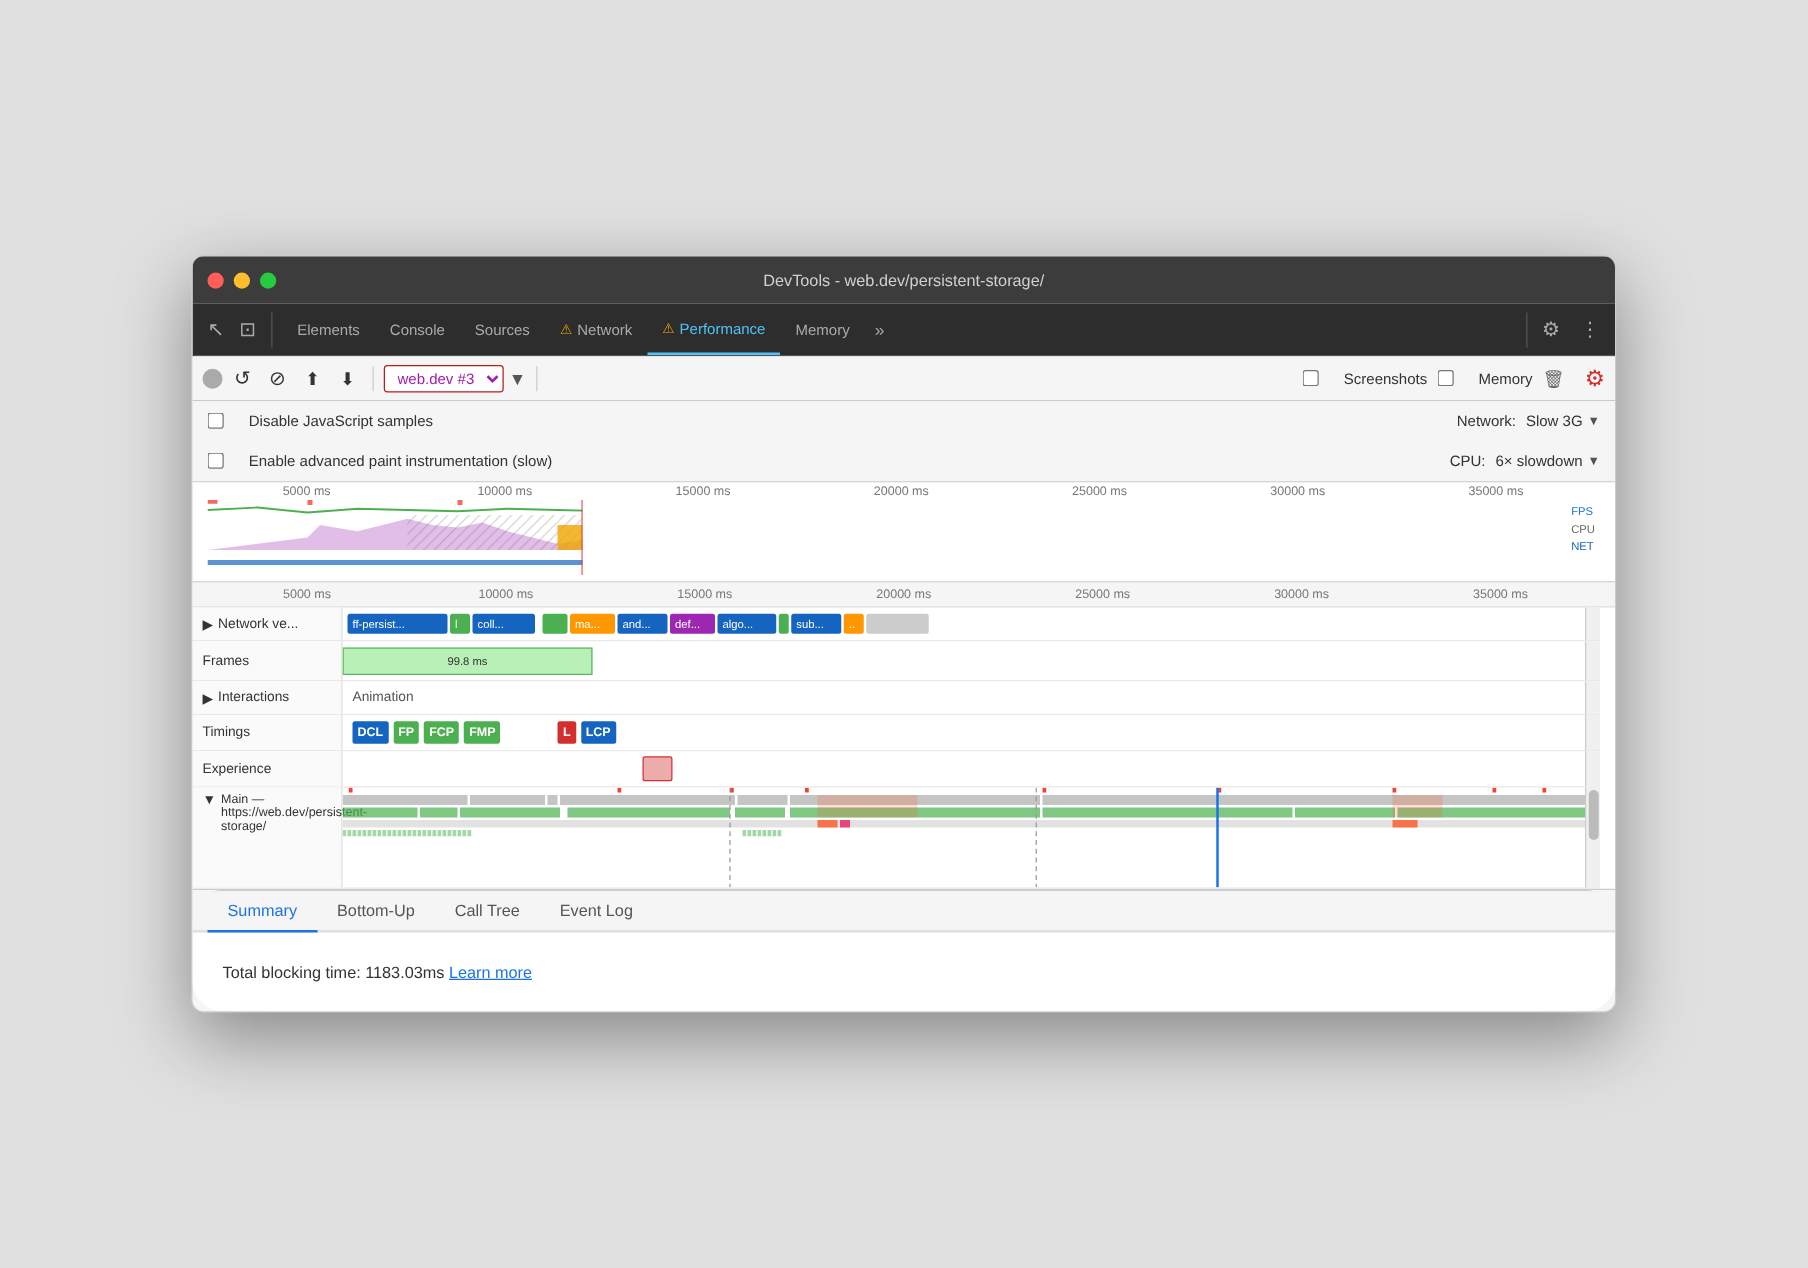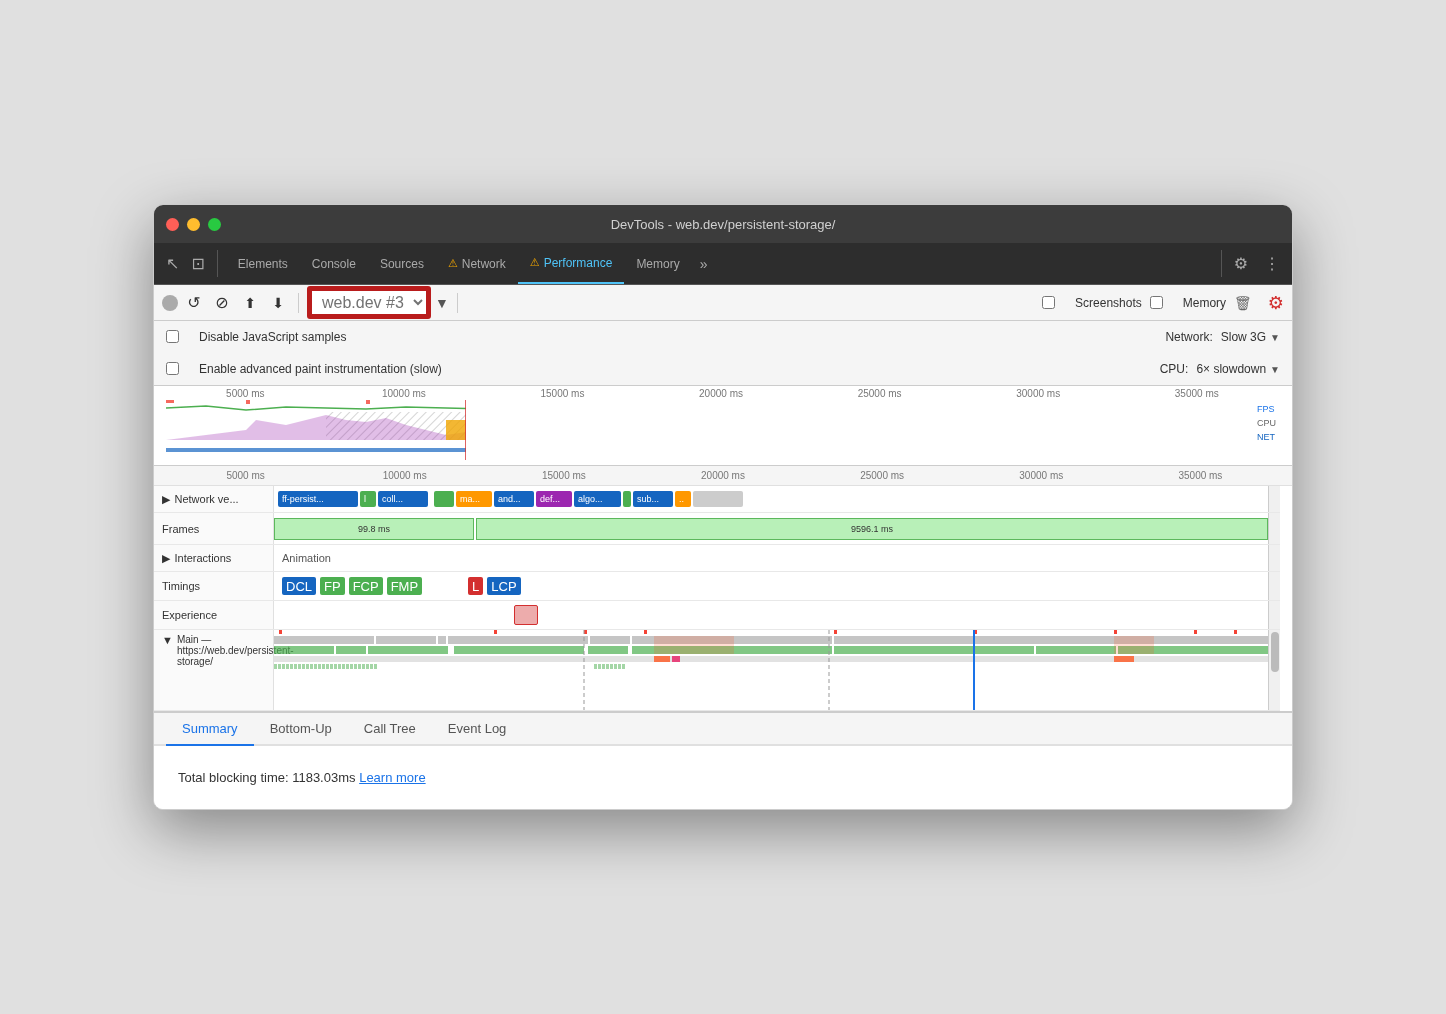--- a/index.html
+++ b/index.html
@@ -136,24 +136,24 @@
       border-radius: 3px;
     }
     .toolbar-btn.record-active { background: #d32f2f; }
     .toolbar-sep {
       width: 1px;
       height: 20px;
       background: #ccc;
       margin: 0 4px;
     }
     .profile-selector {
-      font-size: 16px;
-      color: #737373;
+      font-size: 12px;
+      color: #a21caf;
       padding: 2px 6px;
-      border: 5px solid #b91c1c;
+      border: 1px solid #b91c1c;
       border-radius: 3px;
       background: #fff;
       cursor: pointer;
     }
     .toolbar-right {
       margin-left: auto;
       display: flex;
       align-items: center;
       gap: 8px;
     }
@@ -278,22 +278,22 @@
     .timings-track {
       height: 28px;
       display: flex;
       align-items: center;
       position: relative;
     }
     .timing-badge {
       height: 18px;
       border-radius: 2px;
       padding: 0 4px;
-      font-size: 13px;
-      font-weight: normal;
+      font-size: 10px;
+      font-weight: bold;
       color: #fff;
       display: inline-flex;
       align-items: center;
       margin-right: 2px;
     }
     .dcl-badge { background: #1565c0; }
     .fp-badge { background: #4caf50; }
     .fcp-badge { background: #4caf50; }
     .fmp-badge { background: #4caf50; }
     .l-badge { background: #d32f2f; }
@@ -314,20 +314,21 @@
     
     .main-track {
       height: 80px;
       position: relative;
       overflow: hidden;
     }
     
     .bottom-panel {
       background: #fff;
       border-top: 1px solid #ccc;
+      border-radius: 24px;
     }
     .bottom-tabs {
       display: flex;
       border-bottom: 2px solid #e0e0e0;
       padding: 0 12px;
       background: #f5f5f5;
     }
     .bottom-tab {
       padding: 8px 16px;
       font-size: 13px;
@@ -571,21 +572,20 @@
           </div>
           <div style="width:12px;background:#f0f0f0;border-left:1px solid #ccc;"></div>
         </div>
 
         <div class="track-row" style="height:32px;">
           <div class="track-label">
             <span>Frames</span>
           </div>
           <div class="track-content" style="display:flex;align-items:center;">
             <div style="width:200px;height:22px;background:#b8f0b8;border:1px solid #5cb85c;display:flex;align-items:center;justify-content:center;font-size:9px;color:#333;">99.8 ms</div>
-            <div style="flex:1;height:22px;background:#b8f0b8;border:1px solid #5cb85c;display:flex;align-items:center;justify-content:center;font-size:9px;color:#333;margin-left:2px;">9596.1 ms</div>
           </div>
           <div style="width:12px;background:#f0f0f0;border-left:1px solid #ccc;"></div>
         </div>
 
         <div class="track-row">
           <div class="track-label">
             <span>▶</span>
             <span>Interactions</span>
           </div>
           <div class="track-content interactions-track">

